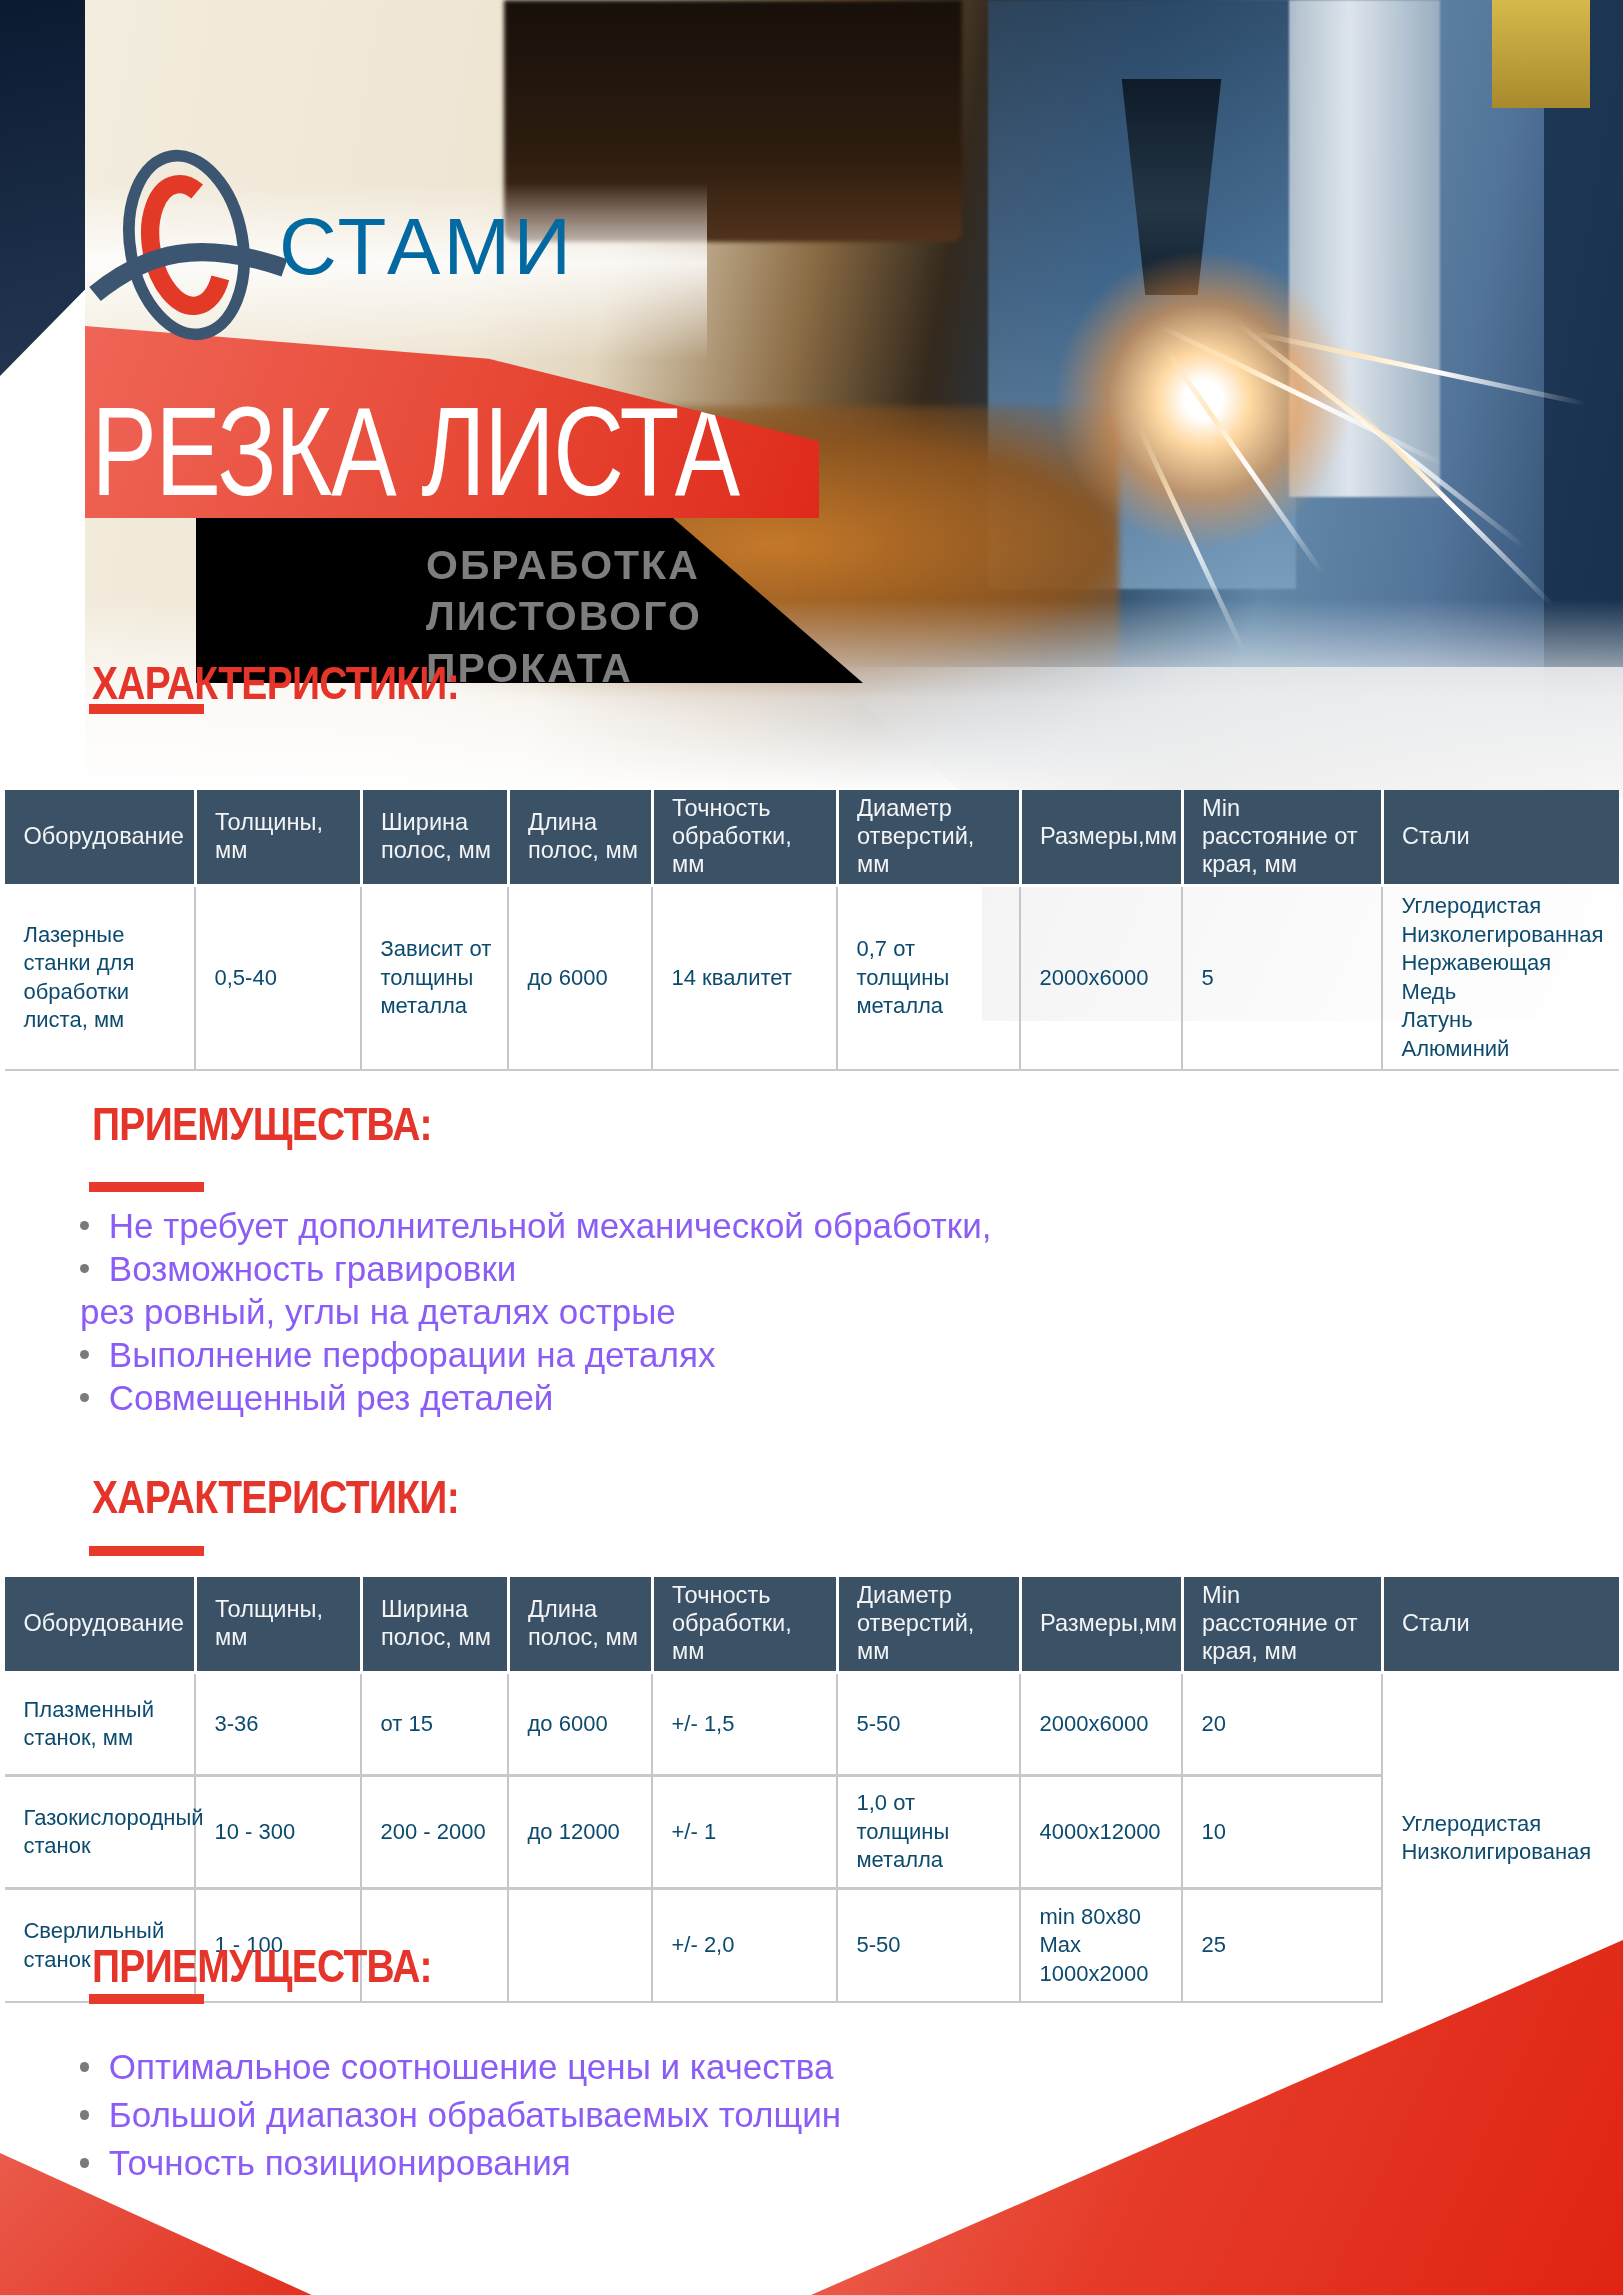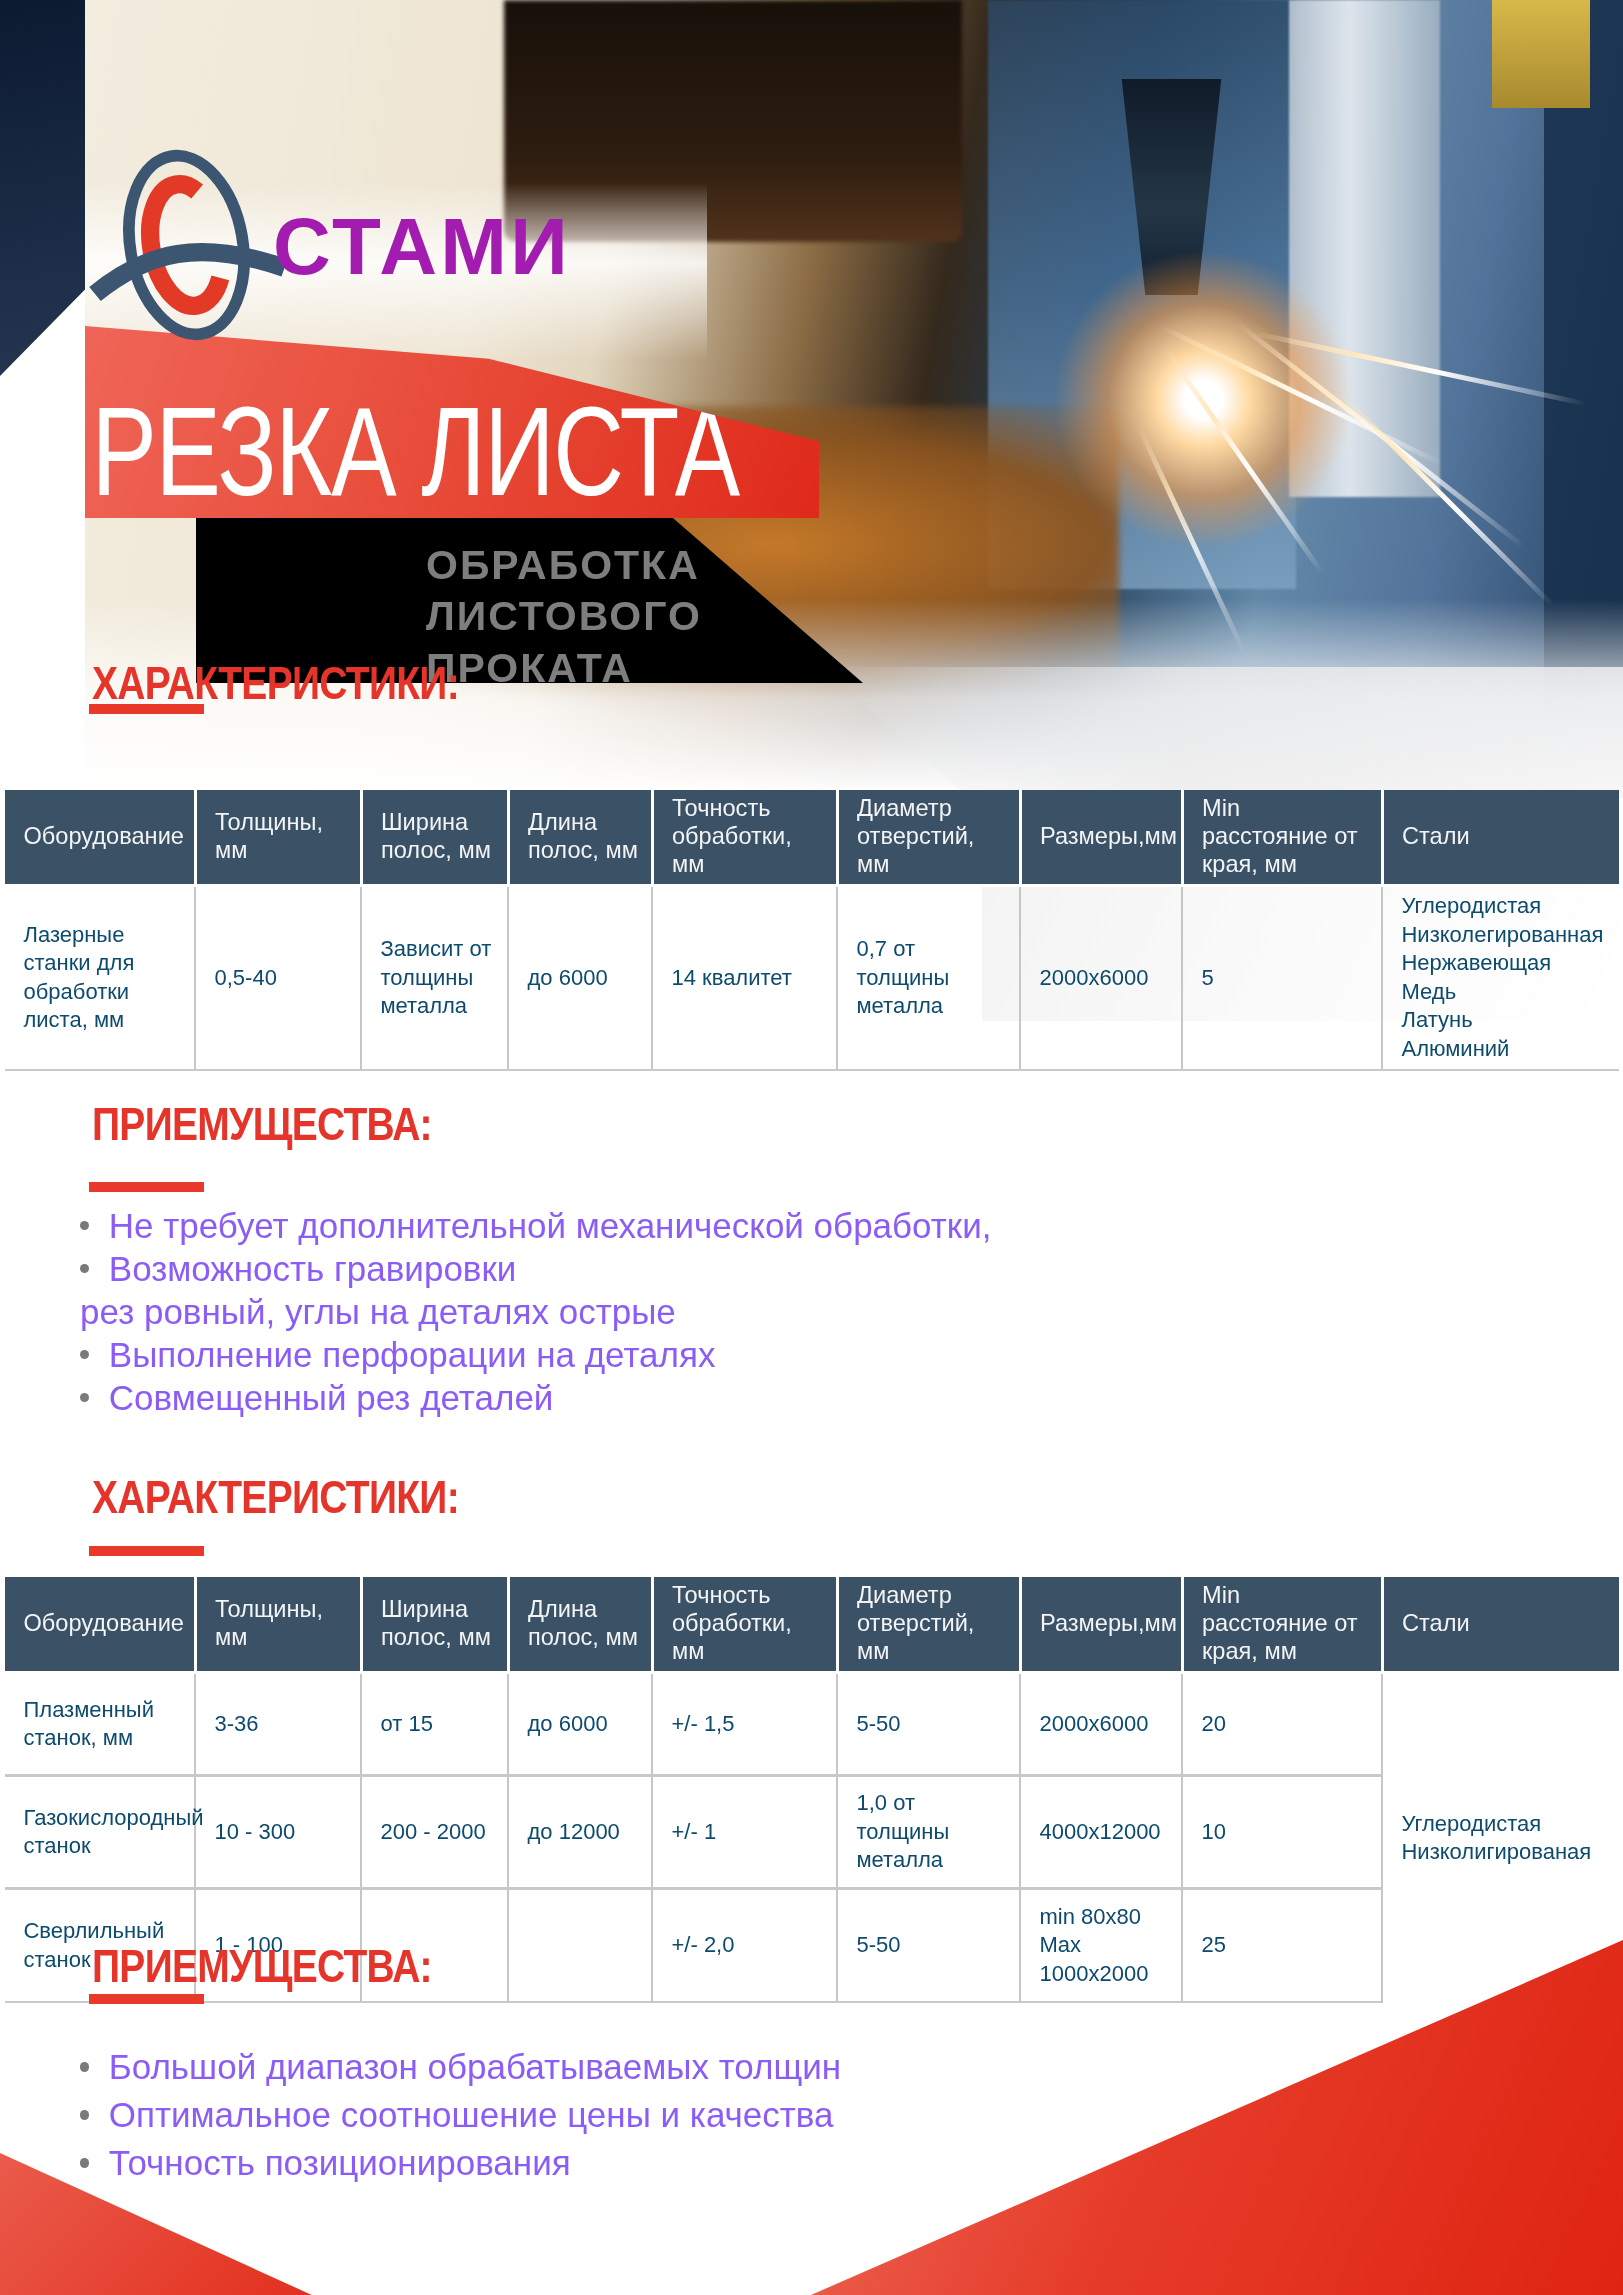--- a/index.html
+++ b/index.html
@@ -37,21 +37,21 @@
   .s2{left:1112px;top:432px;width:366px;transform:rotate(38deg);}
   .s3{left:1021px;top:458px;width:275px;transform:rotate(55deg);}
   .s4{left:1165px;top:366px;width:340px;transform:rotate(12deg);}
   .s5{left:1211px;top:497px;width:301px;transform:rotate(45deg);}
   .s6{left:982px;top:537px;width:249px;transform:rotate(65deg);opacity:.8;}
   .smoke-fade{left:0;bottom:0;width:100%;height:222px;
       background:linear-gradient(180deg,rgba(255,255,255,0) 0%,rgba(255,255,255,.78) 45%,#ffffff 88%);}
 
   .logo{position:absolute;left:118px;top:147px;width:563px;height:203px;z-index:7;}
   .emblem{position:absolute;left:0;top:0;width:137px;height:196px;overflow:visible;}
-  .brand{position:absolute;left:155px;top:60px;font-size:80px;font-weight:bold;color:#a21caf;
+  .brand{position:absolute;left:161px;top:60px;font-size:80px;font-weight:normal;color:#0369a1;
       letter-spacing:3.3px;line-height:1;}
 
   .red-band{position:absolute;left:85px;top:326px;width:734px;height:192px;z-index:4;
       background:linear-gradient(110deg,#ef6557 0%,#e74835 55%,#df2a1b 100%);
       clip-path:polygon(0 0,55% 17%,100% 60%,100% 100%,0 100%);}
   .hero-title{position:absolute;left:6.5px;bottom:0;color:#ffffff;font-size:98px;line-height:1.05;
       white-space:nowrap;letter-spacing:-1.3px;display:inline-block;transform:scaleY(1.28);transform-origin:bottom left;}
 
   .gray-band{position:absolute;left:196px;top:518px;width:667px;height:165px;background:#000000;z-index:3;
       clip-path:polygon(0 0,71.5% 0,100% 100%,0 100%);}
@@ -299,25 +299,25 @@
     </tbody>
       </table>
   </div>
 
   <div class="sec-heading" style="top:1941px;">ПРИЕМУЩЕСТВА:</div>
   <div class="red-underline" style="top:1994px;"></div>
 
   <div class="bullets bullets-2" style="top:2043px;">
     <div class="b-line">
       <span class="b-dot"></span>
+      <span class="b-text">Оптимальное соотношение  цены и  качества</span>
+    </div>
+    <div class="b-line">
+      <span class="b-dot"></span>
       <span class="b-text">Большой диапазон обрабатываемых толщин</span>
-    </div>
-    <div class="b-line">
-      <span class="b-dot"></span>
-      <span class="b-text">Оптимальное соотношение  цены и  качества</span>
     </div>
     <div class="b-line">
       <span class="b-dot"></span>
       <span class="b-text">Точность позиционирования</span>
     </div>
   </div>
 
   <div class="tri-left"></div>
   <div class="tri-right"></div>
 

